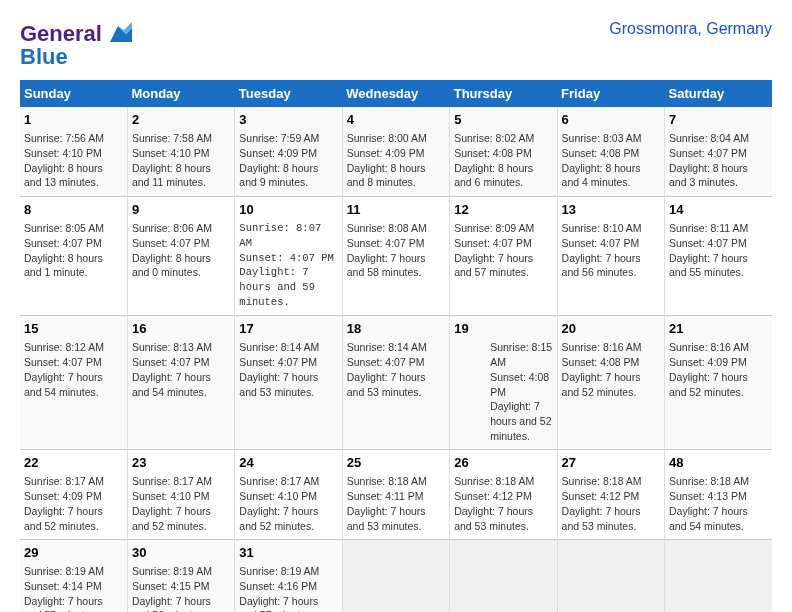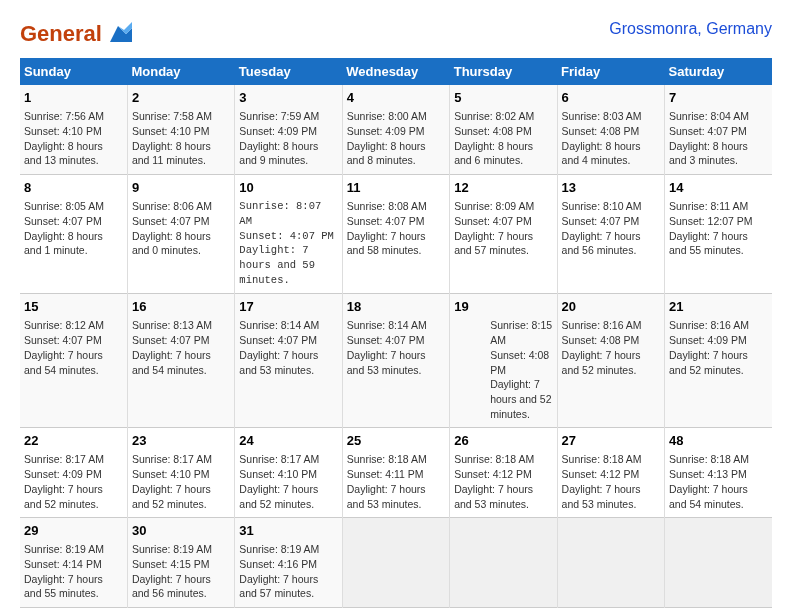--- a/index.html
+++ b/index.html
@@ -20,21 +20,21 @@
       display: flex;
       align-items: center;
     }
     .logo-text {
       font-size: 22px;
       font-weight: bold;
       color: #333;
       line-height: 1.1;
     }
     .logo-text span {
-      color: #c2410c;
+      color: #4c1d95;
     }
     .logo-icon {
       width: 28px;
       height: 28px;
       margin-left: 2px;
       margin-right: 0;
     }
     .title-block {
       text-align: right;
     }
@@ -101,20 +101,21 @@
 <div class="header">
   <div class="logo">
     <div>
       <div style="display:flex;align-items:center;">
         <span class="logo-text"><span>General</span></span>
         <svg class="logo-icon" viewBox="0 0 28 28" xmlns="http://www.w3.org/2000/svg">
           <polygon points="6,22 14,6 22,14 28,8 28,22" fill="#1a6fc4"></polygon>
           <polygon points="14,6 22,14 28,8 28,2 20,10" fill="#5aabf0"></polygon>
         </svg>
       </div>
+      <div style="font-size:22px;font-weight:bold;color:#1a6fc4;margin-top:-4px;">Blue</div>
     </div>
   </div>
   <div class="title-block">
     <div class="location-title">Grossmonra, Germany</div>
   </div>
 </div>
 
 <table>
   <thead>
     <tr>
@@ -205,21 +206,21 @@
         </td>
         <td>
           <span class="day-num">13</span>
           <div class="day-info" style="white-space: pre-line;">Sunrise: 8:10 AM
 Sunset: 4:07 PM
 Daylight: 7 hours and 56 minutes.</div>
         </td>
         <td>
           <span class="day-num">14</span>
           <div class="day-info" style="white-space: pre-line;">Sunrise: 8:11 AM
-Sunset: 12:07 PM
+Sunset: 4:07 PM
 Daylight: 7 hours and 55 minutes.</div>
         </td>
       </tr>
       <tr>
         <td>
           <span class="day-num">15</span>
           <div class="day-info" style="white-space: pre-line;">Sunrise: 8:12 AM
 Sunset: 4:07 PM
 Daylight: 7 hours and 54 minutes.</div>
         </td>

